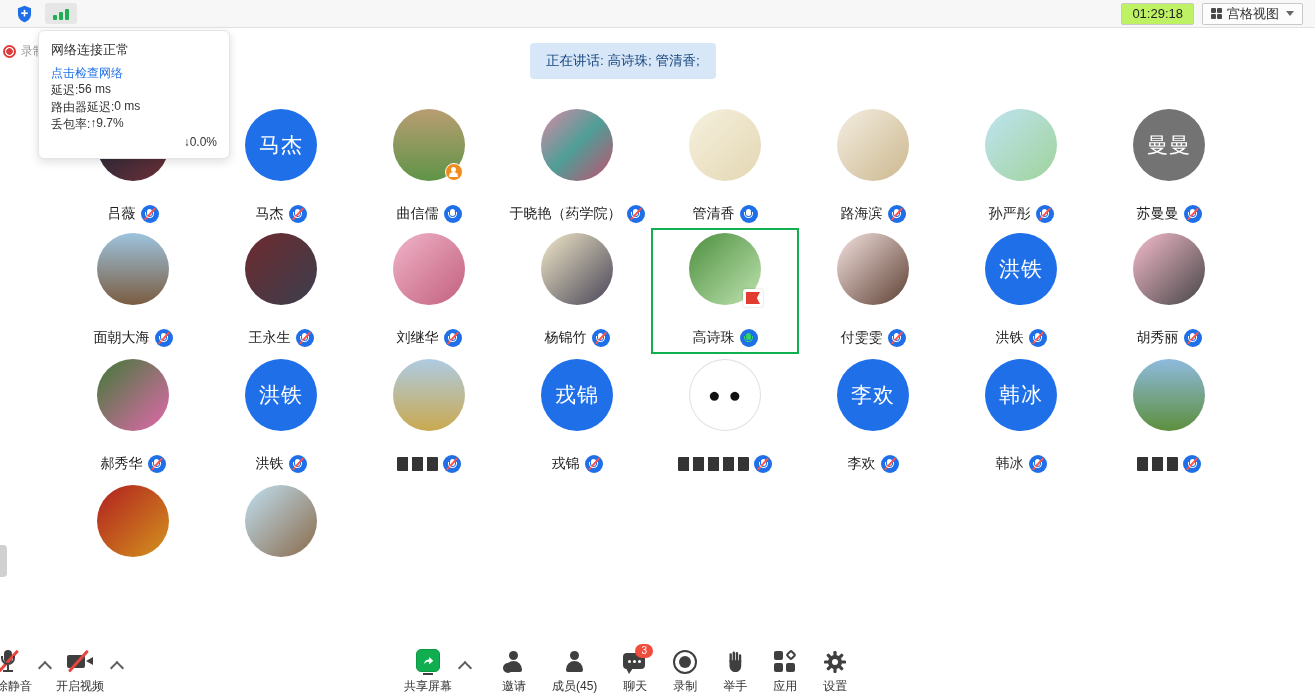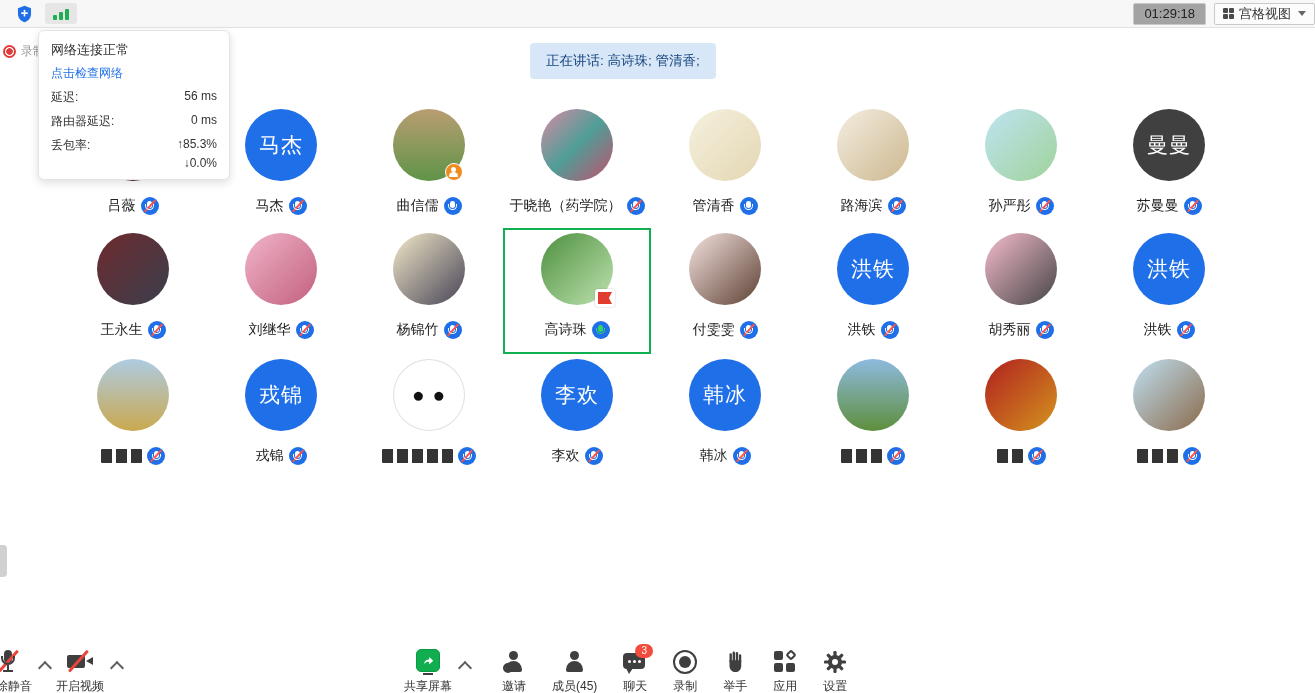--- a/index.html
+++ b/index.html
@@ -7,53 +7,53 @@
        font-family:"Liberation Sans","DejaVu Sans",sans-serif;color:#222}
   
   .topbar{position:absolute;top:0;left:0;width:100%;height:27px;background:#f7f7f7;
           border-bottom:1px solid #e2e2e2;display:flex;align-items:center}
   .shield{width:17px;height:18px;margin-left:16px}
   .sigbox{width:32px;height:21px;background:#e6e6e6;border-radius:3px;margin-left:12px;
           display:flex;align-items:flex-end;justify-content:center;gap:2px;padding-bottom:4px;box-sizing:border-box}
   .sigbox i{display:block;width:4px;background:#1fae54;border-radius:1px}
   .sigbox i:nth-child(1){height:5px}.sigbox i:nth-child(2){height:8px}.sigbox i:nth-child(3){height:11px}
   .topbar .spacer{flex:1}
-  .timerbox{height:20px;line-height:20px;padding:0 10px;border:1px solid #c9c9c9;background:#a3a3a3;
+  .timerbox{height:20px;line-height:20px;padding:0 10px;border:1px solid #c9c9c9;background:#bef264;
             border-radius:2px;font-size:13px;color:#222;margin-right:8px}
   .viewbox{height:20px;border:1px solid #c9c9c9;background:#fcfcfc;border-radius:2px;display:flex;
-           align-items:center;padding:0 8px;margin-right:0;font-size:13px;color:#333;gap:5px}
+           align-items:center;padding:0 8px;margin-right:12px;font-size:13px;color:#333;gap:5px}
   .gridicon{width:11px;height:11px;display:grid;grid-template-columns:5px 5px;grid-template-rows:5px 5px;gap:1px}
   .gridicon i{background:#4a4a4a;border-radius:1px}
   .downarrow{width:0;height:0;border-left:4px solid transparent;border-right:4px solid transparent;
              border-top:5px solid #666;margin-left:2px}
   
   .recind{position:absolute;left:3px;top:43px;display:flex;align-items:center;gap:5px;z-index:1}
   .recdot{width:13px;height:13px;border:2.5px solid #e03c3c;border-radius:50%;box-sizing:border-box;
           background:radial-gradient(circle,#e03c3c 0 3px,transparent 3.5px)}
   .reclabel{font-size:12px;color:#9a9a9a}
   
   .netpanel{position:absolute;left:38px;top:30px;width:166px;background:#fff;border:1px solid #e4e4e4;
             border-radius:6px;box-shadow:0 3px 10px rgba(0,0,0,.13);padding:10px 12px 9px;z-index:10;font-size:12px}
   .net-title{font-size:13px;color:#333}
   .net-link{color:#1e6fe8;margin-top:6px;cursor:pointer}
-  .net-row{display:flex;justify-content:space-between;margin-top:7px;color:#333}
+  .net-row{display:flex;color:#333}
   .net-row .v{text-align:right}
   .net-v2{text-align:right;margin-top:2px;color:#333}
   
   .banner{position:absolute;left:530px;top:43px;background:#d7e7f8;border-radius:4px;
           padding:9px 16px;font-size:13.5px;color:#16457e;z-index:5;white-space:nowrap}
   
   .grid{position:absolute;left:59px;top:104px;width:1184px;height:471px;overflow:hidden;
         display:grid;grid-template-columns:repeat(8,148px);grid-template-rows:124px 126px 126px 124px}
   .cell{position:relative;display:flex;flex-direction:column;align-items:center;padding-top:5px;box-sizing:border-box}
   .cell.selected{box-shadow:inset 0 0 0 2px #10b050}
   .avatar{width:72px;height:72px;border-radius:50%;position:relative;flex:0 0 auto;
           display:flex;align-items:center;justify-content:center;overflow:visible}
   .avatar.text{color:#fff;font-size:21px;letter-spacing:1px}
-  .name-row{display:flex;align-items:center;gap:5px;margin-top:16px;max-width:146px}
+  .name-row{display:flex;align-items:center;gap:5px;margin-top:24px;max-width:146px}
   .pname{font-size:14px;color:#222;white-space:nowrap}
   .mask{height:14px;background:repeating-linear-gradient(90deg,#343434 0 11px,transparent 11px 15px);
         border-radius:1px;flex:0 0 auto}
   
   .mic{position:relative;width:18px;height:18px;background:#1e6fe8;border-radius:50%;flex:0 0 auto}
   .mic::before{content:"";position:absolute;left:6.5px;top:3.5px;width:5px;height:7.5px;background:#fff;border-radius:2.5px}
   .mic::after{content:"";position:absolute;left:4.5px;top:6.5px;width:9px;height:6px;border:1.5px solid #fff;
               border-top:none;border-radius:0 0 6px 6px;box-sizing:border-box}
   .mic.speaking::before{background:#35d465}
   .mic.speaking::after{border-color:#35d465}
@@ -167,21 +167,21 @@
   <div class="net-row">
     <span>延迟:</span>
       <span class="v">56 ms</span>
   </div>
   <div class="net-row">
     <span>路由器延迟:</span>
       <span class="v">0 ms</span>
   </div>
   <div class="net-row">
     <span>丢包率:</span>
-      <span class="v">↑85.3%</span>
+      <span class="v">↑9.7%</span>
   </div>
   <div class="net-v2">↓0.0%</div>
 </div>
 
 <div class="banner">正在讲话: 高诗珠; 管清香;</div>
 
 <div class="grid">
     <div class="cell">
       <div class="avatar" style="background: linear-gradient(135deg, rgb(16, 40, 61), rgb(110, 47, 53));"></div>
       <div class="name-row">
@@ -237,23 +237,32 @@
     <div class="cell">
       <div class="avatar" style="background: linear-gradient(135deg, rgb(191, 227, 242), rgb(159, 211, 154));"></div>
       <div class="name-row">
         <span class="pname">孙严彤</span>
         <span class="mic muted">
           <i class="slash"></i>
         </span>
       </div>
     </div>
     <div class="cell">
-      <div class="avatar text" style="background: #404040;">曼曼</div>
+      <div class="avatar text" style="background: #737373;">曼曼</div>
       <div class="name-row">
         <span class="pname">苏曼曼</span>
+        <span class="mic muted">
+          <i class="slash"></i>
+        </span>
+      </div>
+    </div>
+    <div class="cell">
+      <div class="avatar" style="background: linear-gradient(rgb(157, 195, 222), rgb(122, 92, 64));"></div>
+      <div class="name-row">
+        <span class="pname">面朝大海</span>
         <span class="mic muted">
           <i class="slash"></i>
         </span>
       </div>
     </div>
     <div class="cell">
       <div class="avatar" style="background: linear-gradient(135deg, rgb(110, 42, 46), rgb(58, 63, 77));"></div>
       <div class="name-row">
         <span class="pname">王永生</span>
         <span class="mic muted">
@@ -303,20 +312,29 @@
         <span class="pname">洪铁</span>
         <span class="mic muted">
           <i class="slash"></i>
         </span>
       </div>
     </div>
     <div class="cell">
       <div class="avatar" style="background: linear-gradient(135deg, rgb(246, 188, 205), rgb(69, 69, 69));"></div>
       <div class="name-row">
         <span class="pname">胡秀丽</span>
+        <span class="mic muted">
+          <i class="slash"></i>
+        </span>
+      </div>
+    </div>
+    <div class="cell">
+      <div class="avatar" style="background: linear-gradient(135deg, rgb(63, 122, 55), rgb(228, 104, 173));"></div>
+      <div class="name-row">
+        <span class="pname">郝秀华</span>
         <span class="mic muted">
           <i class="slash"></i>
         </span>
       </div>
     </div>
     <div class="cell">
       <div class="avatar text" style="background: rgb(30, 111, 232);">洪铁</div>
       <div class="name-row">
         <span class="pname">洪铁</span>
         <span class="mic muted">

